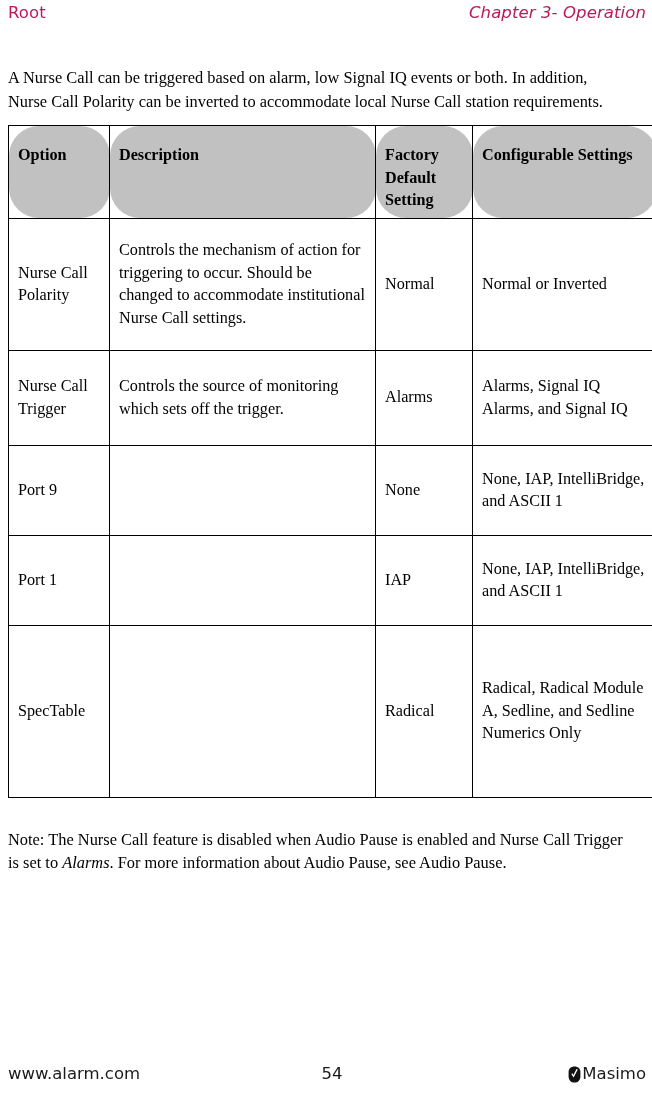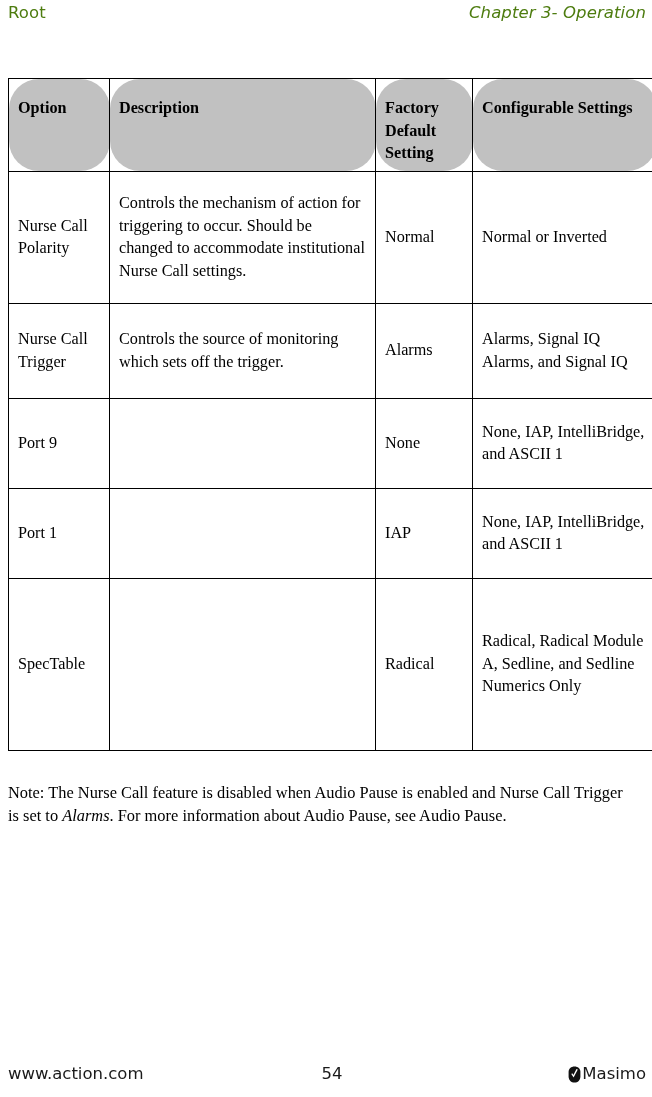--- a/index.html
+++ b/index.html
@@ -31,21 +31,21 @@
     width: 652px;
     height: 30px;
     display: flex;
     align-items: flex-start;
     justify-content: space-between;
     padding: 2px 6px 0 8px;
     box-sizing: border-box;
     font-family: "DejaVu Sans", "Liberation Sans", sans-serif;
     font-size: 16.5px;
     line-height: 22px;
-    color: #4d7c0f;
+    color: #be185d;
     letter-spacing: 0.1px;
   }
   .header-left { white-space: nowrap; }
   .header-right { white-space: nowrap; font-style: italic; }
 
   
   .content {
     position: absolute;
     top: 66px;
     left: 8px;
@@ -155,20 +155,21 @@
 
 <div class="page">
 
   <div class="page-header">
     <span class="header-left">Root</span>
     <span class="header-right">Chapter 3- Operation</span>
   </div>
 
   <div class="content">
 
+    <p class="intro-paragraph">A Nurse Call can be triggered based on alarm, low Signal IQ events or both. In addition, Nurse Call Polarity can be inverted to accommodate local Nurse Call station requirements.</p>
 
     <table class="settings-table">
       <colgroup>
         <col class="col-option">
         <col class="col-desc">
         <col class="col-default">
         <col class="col-config">
       </colgroup>
       <thead>
         <tr>
@@ -216,21 +217,21 @@
         </tr>
 
       </tbody>
     </table>
 
     <p class="note-paragraph"><span>Note: The Nurse Call feature is disabled when Audio Pause is enabled and Nurse Call Trigger is set to </span><span class="em">Alarms</span><span>. For more information about Audio Pause, see Audio Pause.</span></p>
 
   </div>
 
   <div class="page-footer">
-    <span class="footer-site">www.action.com</span>
+    <span class="footer-site">www.alarm.com</span>
     <span class="footer-page">54</span>
     <span class="footer-brand">
       <span class="masimo-mark">
         <svg width="13" height="17" viewBox="0 0 13 17" xmlns="http://www.w3.org/2000/svg">
           <path d="M6.5 0.4 C3.0 0.4 0.6 2.6 0.6 5.8 L0.6 10.4 C0.6 14.0 3.2 16.6 6.5 16.6 C9.8 16.6 12.4 14.0 12.4 10.4 L12.4 5.8 C12.4 2.6 10.0 0.4 6.5 0.4 Z" fill="#111111"></path>
           <path d="M3.3 8.0 L5.6 11.6 L9.8 3.6 L8.5 3.1 L5.4 9.0 L4.3 7.3 Z" fill="#ffffff"></path>
         </svg>
       </span>
       <span>Masimo</span>
     </span>

